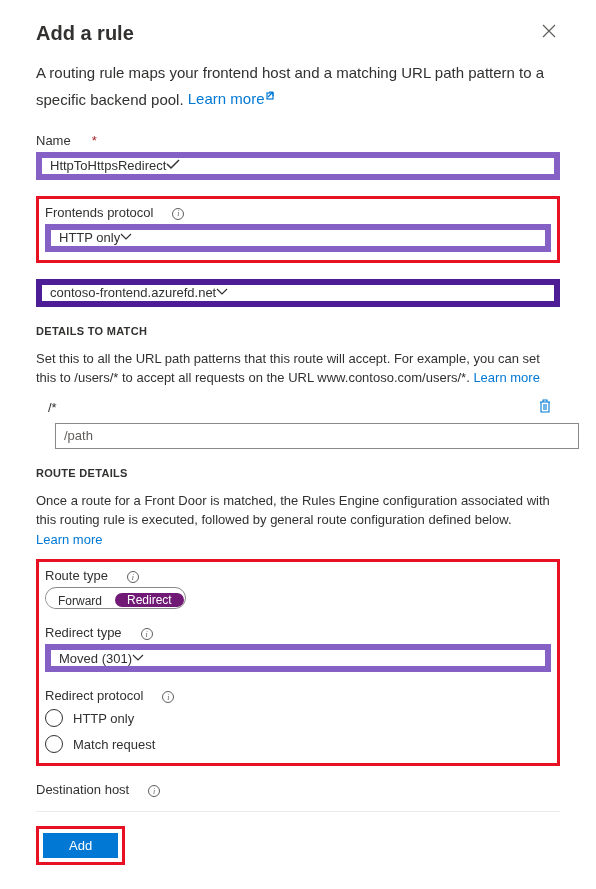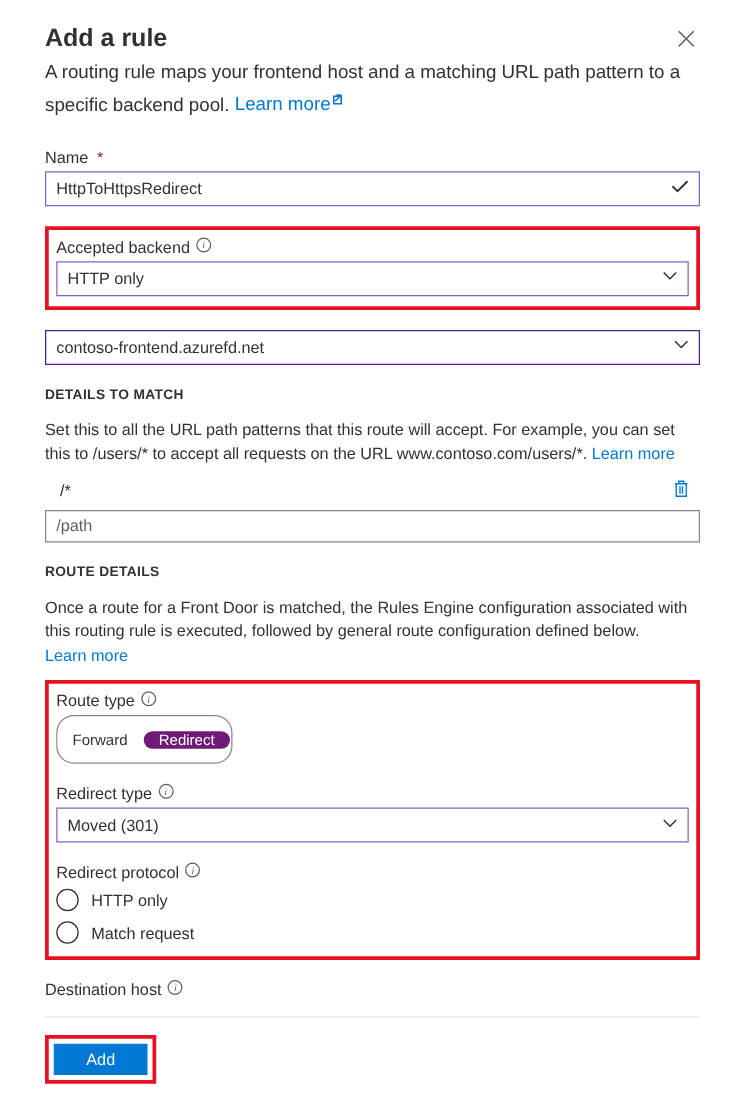--- a/index.html
+++ b/index.html
@@ -4,68 +4,68 @@
 <style>
   * { box-sizing: border-box; margin: 0; padding: 0; }
   body {
     font-family: "Segoe UI", -apple-system, sans-serif;
     font-size: 13px;
     color: #323130;
     background: #fff;
     width: 596px;
     padding: 20px 36px;
   }
-  .header { display: flex; justify-content: space-between; }
+  .header { display: flex; justify-content: space-between; align-items: center; margin-bottom: 16px; }
   .header h1 { font-size: 20px; font-weight: 600; color: #323130; }
   .close-icon { font-size: 16px; color: #605e5c; cursor: pointer; padding: 4px; }
   .intro { font-size: 15px; color: #323130; margin-bottom: 22px; line-height: 1.5; }
   .link { color: #0078d4; text-decoration: none; cursor: pointer; }
   .ext-icon { display: inline-block; vertical-align: text-bottom; margin-left: 2px; }
   .field { margin-bottom: 16px; }
-  .field-label { font-size: 13px; color: #323130; margin-bottom: 4px; display: flex; align-items: flex-start; gap: 5px; }
+  .field-label { font-size: 13px; color: #323130; margin-bottom: 4px; display: flex; align-items: flex-end; gap: 19px; }
   .req { color: #a4262c; margin-left: 2px; }
   .info-icon { width: 12px; height: 12px; border: 1px solid #605e5c; border-radius: 50%; display: inline-flex; align-items: center; justify-content: center; font-size: 8px; color: #605e5c; cursor: pointer; font-style: italic; font-family: serif; }
   .input-box {
     width: 100%;
-    border: 1px solid #4c1d95;
+    border: 6px solid #4c1d95;
     height: 28px;
     padding: 0 8px;
     font-size: 13px;
     display: flex;
     align-items: center;
-    justify-content: space-between;
     background: #fff;
   }
   .input-box.purple { border-color: #8661c5; }
   .chevron { font-size: 10px; color: #323130; }
   .check-mark { font-size: 13px; color: #323130; }
   .highlight-red { border: 3px solid #e81123; padding: 6px 6px 8px 6px; margin-bottom: 16px; }
   .highlight-red-inline { border: 3px solid #e81123; padding: 4px; display: inline-block; }
   .section-title { font-size: 11px; font-weight: 700; letter-spacing: 0.3px; color: #323130; margin: 18px 0 12px 0; }
   .help-text { font-size: 13px; color: #323130; line-height: 1.5; margin-bottom: 10px; }
   .pattern-row { display: flex; align-items: center; gap: 8px; margin-bottom: 6px; }
   .pattern-row .pattern-text { flex: 1; padding-left: 12px; color: #323130; }
   .delete-icon { color: #0078d4; cursor: pointer; padding-right: 8px; }
   .text-input {
     width: 100%;
     border: 1px solid #8a8886;
     height: 26px;
     padding: 0 8px;
     font-size: 13px;
     color: #737373;
     background: #fff;
+    margin-left: 19px;
   }
   .text-input::placeholder { color: #605e5c; }
   .toggle-pill {
     display: inline-flex;
     border: 1px solid #8a8886;
     border-radius: 14px;
     overflow: hidden;
-    height: 39px;
-    align-items: center;
+    height: 22px;
+    align-items: flex-end;
   }
   .toggle-opt {
     padding: 0 12px;
     font-size: 12px;
     display: flex;
     align-items: center;
     cursor: pointer;
     background: #fff;
   }
   .toggle-opt.selected {
@@ -127,21 +127,21 @@
     <span class="check-mark">
       <svg width="14" height="12" viewBox="0 0 14 12">
           <path d="M1 6 L5 10 L13 2" stroke="#323130" stroke-width="1.5" fill="none"></path>
         </svg>
     </span>
   </div>
 </div>
 
 <div class="highlight-red">
   <div class="field-label">
-    <span>Accepted backend</span>
+    <span>Frontends protocol</span>
     <span class="info-icon">i</span>
   </div>
   <div class="input-box purple">
     <span>HTTP only</span>
     <span class="chevron">
       <svg width="12" height="8" viewBox="0 0 12 8">
           <path d="M1 1 L6 6 L11 1" stroke="#323130" stroke-width="1.2" fill="none"></path>
         </svg>
     </span>
   </div>

